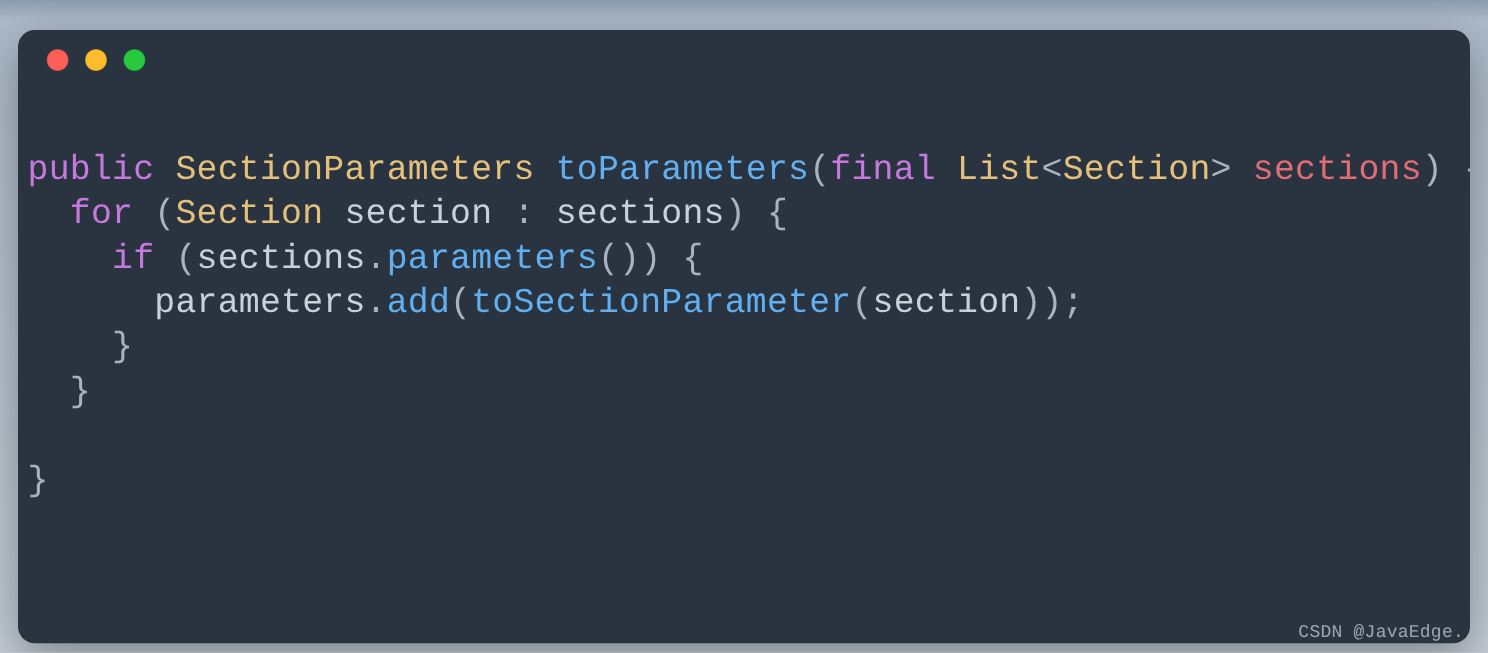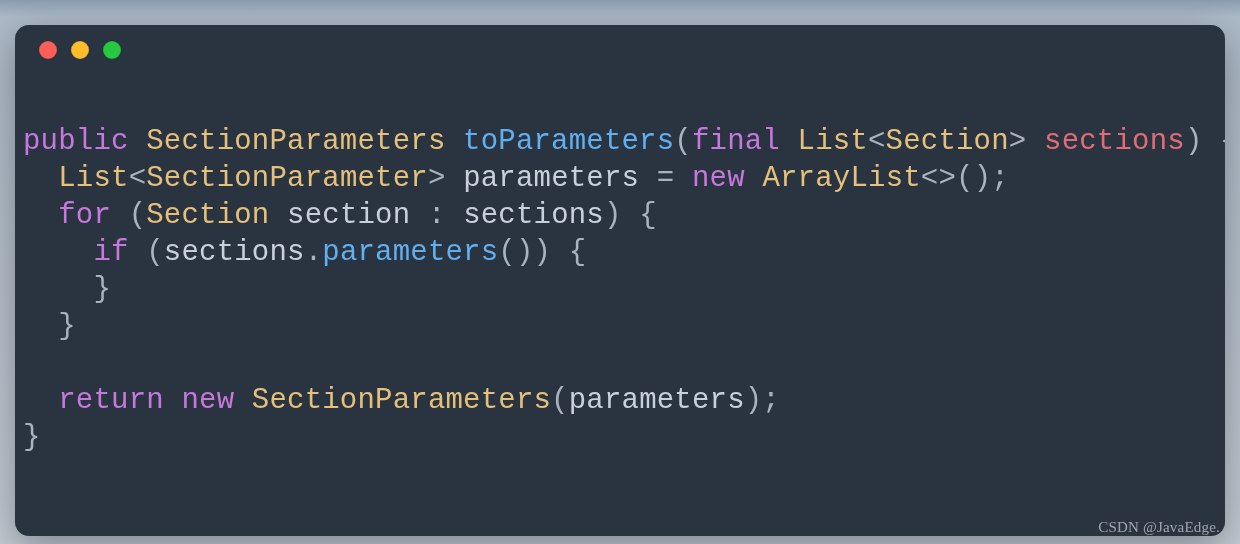--- a/index.html
+++ b/index.html
@@ -53,40 +53,39 @@
     .t  { color: #e5c07b; } 
     .m  { color: #61afef; } 
     .p  { color: #abb2bf; } 
     .id { color: #e06c75; } 
     .v2 { color: #c8d0da; } 
     .watermark {
       position: absolute;
       right: 20px;
       bottom: 8px;
       color: rgba(255,255,255,0.55);
-      font-family: Liberation Serif, serif;
+      font-family: Liberation Mono, monospace;
       font-size: 15px;
       letter-spacing: 0.2px;
     }
   </style>
 </head>
 <body>
 
 <div class="window">
   <div class="titlebar">
     <div class="dot dot-red"></div>
     <div class="dot dot-yellow"></div>
     <div class="dot dot-green"></div>
   </div>
   <div class="code-area" id="code-area">
       <div class="line"><span class="k">public </span><span class="t">SectionParameters </span><span class="m">toParameters</span><span class="p">(</span><span class="k">final </span><span class="t">List</span><span class="p">&lt;</span><span class="t">Section</span><span class="p">&gt; </span><span class="id">sections</span><span class="p">) {</span></div>
-      <div class="line"><span class="p">  </span><span class="t">List</span><span class="p">&lt;</span><span class="t">SectionParameter</span><span class="p">&gt; </span><span class="v2">parameters </span><span class="p">= </span><span class="k">new </span><span class="t">ArrayList</span><span class="p">&lt;&gt;();</span></div>
       <div class="line"><span class="p">  </span><span class="k">for </span><span class="p">(</span><span class="t">Section </span><span class="v2">section </span><span class="p">: </span><span class="v2">sections</span><span class="p">) {</span></div>
       <div class="line"><span class="p">    </span><span class="k">if </span><span class="p">(</span><span class="v2">sections</span><span class="p">.</span><span class="m">parameters</span><span class="p">()) {</span></div>
+      <div class="line"><span class="p">      </span><span class="v2">parameters</span><span class="p">.</span><span class="m">add</span><span class="p">(</span><span class="m">toSectionParameter</span><span class="p">(</span><span class="v2">section</span><span class="p">));</span></div>
       <div class="line"><span class="p">    }</span></div>
       <div class="line"><span class="p">  }</span></div>
       <div class="line">&nbsp;</div>
-      <div class="line"><span class="p">  </span><span class="k">return new </span><span class="t">SectionParameters</span><span class="p">(</span><span class="v2">parameters</span><span class="p">);</span></div>
       <div class="line"><span class="p">}</span></div>
     </div>
 </div>
 
 <div class="watermark">CSDN @JavaEdge.</div>
 
 </body></html>

